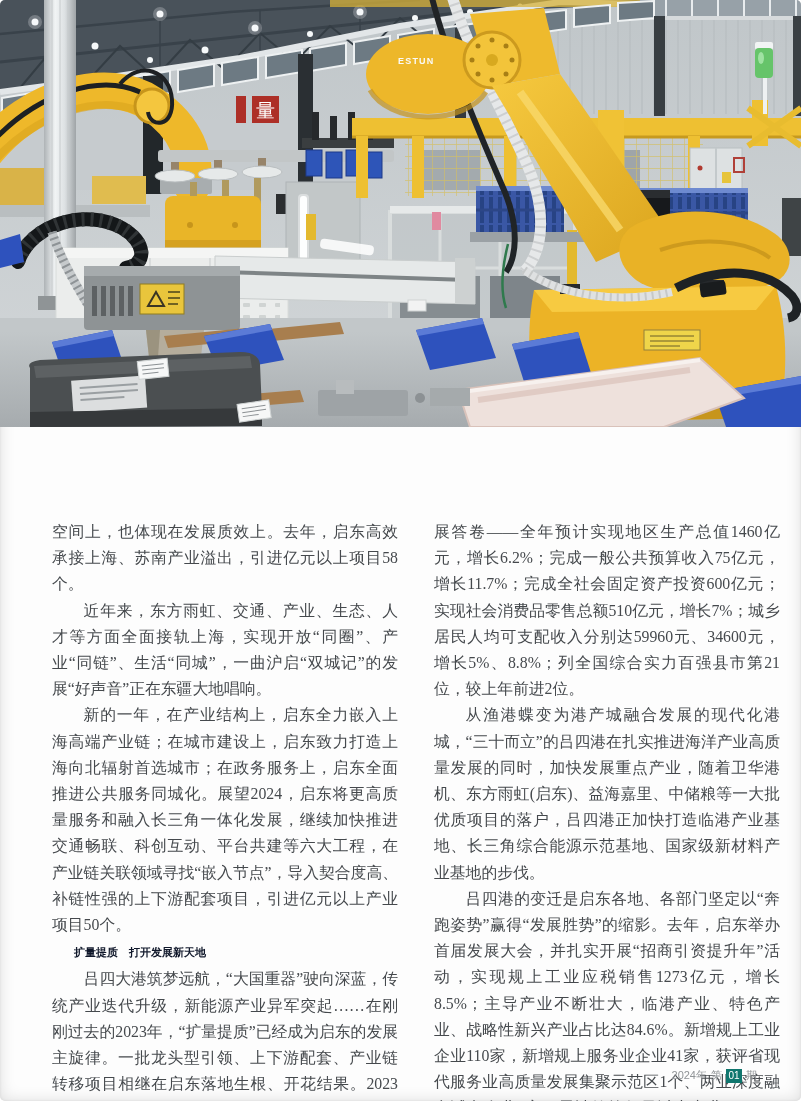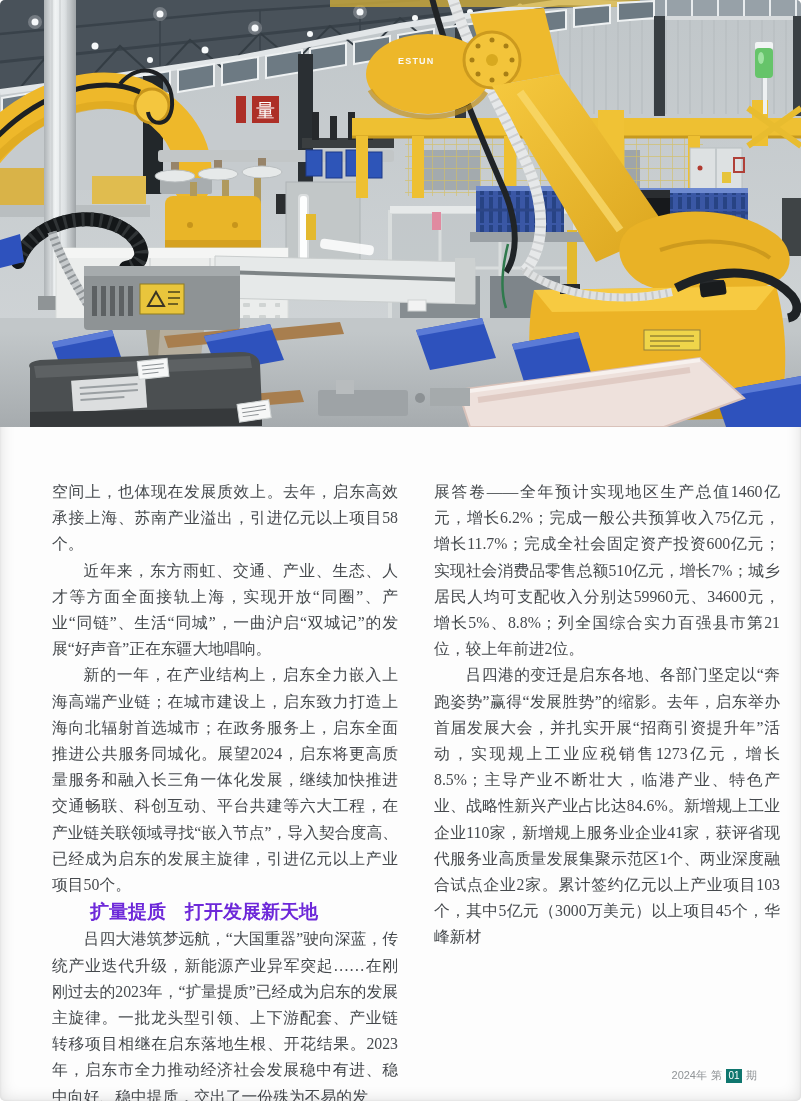--- a/index.html
+++ b/index.html
@@ -13,24 +13,24 @@
   .photo svg{display:block;}
   .columns{
     position:absolute;left:52px;top:479px;width:728px;
     display:flex;gap:36px;
   }
   .col{
     width:346px;font-size:15.8px;line-height:26.2px;text-align:justify;
     color:#45494d;
   }
   .col p{margin:0;text-indent:2em;}
-  .col p.noindent{text-indent:0;}
+  .col p.noindent{text-indent:0;margin-top:40px;}
   .col h3.sec{
-    margin:1px 0 1px 0;font-size:19px;line-height:26.2px;text-indent:2em;
-    font-weight:bold;color:#6d28d9;
+    margin:1px 0 1px 0;font-size:11px;line-height:26.2px;text-indent:2em;
+    font-weight:bold;color:#0f172a;
     font-family:"Liberation Sans","DejaVu Sans",sans-serif;
   }
   .footer{
     position:absolute;top:1068px;right:44px;height:15px;
     display:flex;align-items:center;gap:4px;
     font-size:11px;color:#8f9396;
     font-family:Liberation Sans, sans-serif;
   }
   .issue-box{
     display:inline-block;min-width:14px;height:14px;line-height:14px;
@@ -388,26 +388,27 @@
         </g>
         <rect x="408" y="300" width="18" height="11" fill="#f2f3f3" stroke="#cfd3d3"></rect>
       </g>
     </svg>
   </div>
 
   <div class="columns">
     <div class="col">
       <p class="noindent">空间上，也体现在发展质效上。去年，启东高效承接上海、苏南产业溢出，引进亿元以上项目58个。</p>
       <p>近年来，东方雨虹、交通、产业、生态、人才等方面全面接轨上海，实现开放“同圈”、产业“同链”、生活“同城”，一曲沪启“双城记”的发展“好声音”正在东疆大地唱响。</p>
-      <p>新的一年，在产业结构上，启东全力嵌入上海高端产业链；在城市建设上，启东致力打造上海向北辐射首选城市；在政务服务上，启东全面推进公共服务同城化。展望2024，启东将更高质量服务和融入长三角一体化发展，继续加快推进交通畅联、科创互动、平台共建等六大工程，在产业链关联领域寻找“嵌入节点”，导入契合度高、已经成为启东的发展主旋律，引进亿元以上产业项目50个。</p>
+      <p>新的一年，在产业结构上，启东全力嵌入上海高端产业链；在城市建设上，启东致力打造上海向北辐射首选城市；在政务服务上，启东全面推进公共服务同城化。展望2024，启东将更高质量服务和融入长三角一体化发展，继续加快推进交通畅联、科创互动、平台共建等六大工程，在产业链关联领域寻找“嵌入节点”，导入契合度高、补链性强的上下游配套项目，引进亿元以上产业项目50个。</p>
       <h3 class="sec">扩量提质　打开发展新天地</h3>
       <p>吕四大港筑梦远航，“大国重器”驶向深蓝，传统产业迭代升级，新能源产业异军突起……在刚刚过去的2023年，“扩量提质”已经成为启东的发展主旋律。一批龙头型引领、上下游配套、产业链转移项目相继在启东落地生根、开花结果。2023年，启东市全力推动经济社会发展稳中有进、稳中向好、稳中提质，交出了一份殊为不易的发</p>
     </div>
     <div class="col">
       <p class="noindent">展答卷——全年预计实现地区生产总值1460亿元，增长6.2%；完成一般公共预算收入75亿元，增长11.7%；完成全社会固定资产投资600亿元；实现社会消费品零售总额510亿元，增长7%；城乡居民人均可支配收入分别达59960元、34600元，增长5%、8.8%；列全国综合实力百强县市第21位，较上年前进2位。</p>
+      <p>从渔港蝶变为港产城融合发展的现代化港城，“三十而立”的吕四港在扎实推进海洋产业高质量发展的同时，加快发展重点产业，随着卫华港机、东方雨虹(启东)、益海嘉里、中储粮等一大批优质项目的落户，吕四港正加快打造临港产业基地、长三角综合能源示范基地、国家级新材料产业基地的步伐。</p>
       <p>吕四港的变迁是启东各地、各部门坚定以“奔跑姿势”赢得“发展胜势”的缩影。去年，启东举办首届发展大会，并扎实开展“招商引资提升年”活动，实现规上工业应税销售1273亿元，增长8.5%；主导产业不断壮大，临港产业、特色产业、战略性新兴产业占比达84.6%。新增规上工业企业110家，新增规上服务业企业41家，获评省现代服务业高质量发展集聚示范区1个、两业深度融合试点企业2家。累计签约亿元以上产业项目103个，其中5亿元（3000万美元）以上项目45个，华峰新材</p>
     </div>
   </div>
 
   <div class="footer">
     <span>2024年</span>
     <span>第</span>
     <span class="issue-box">01</span>
     <span>期</span>
   </div>

